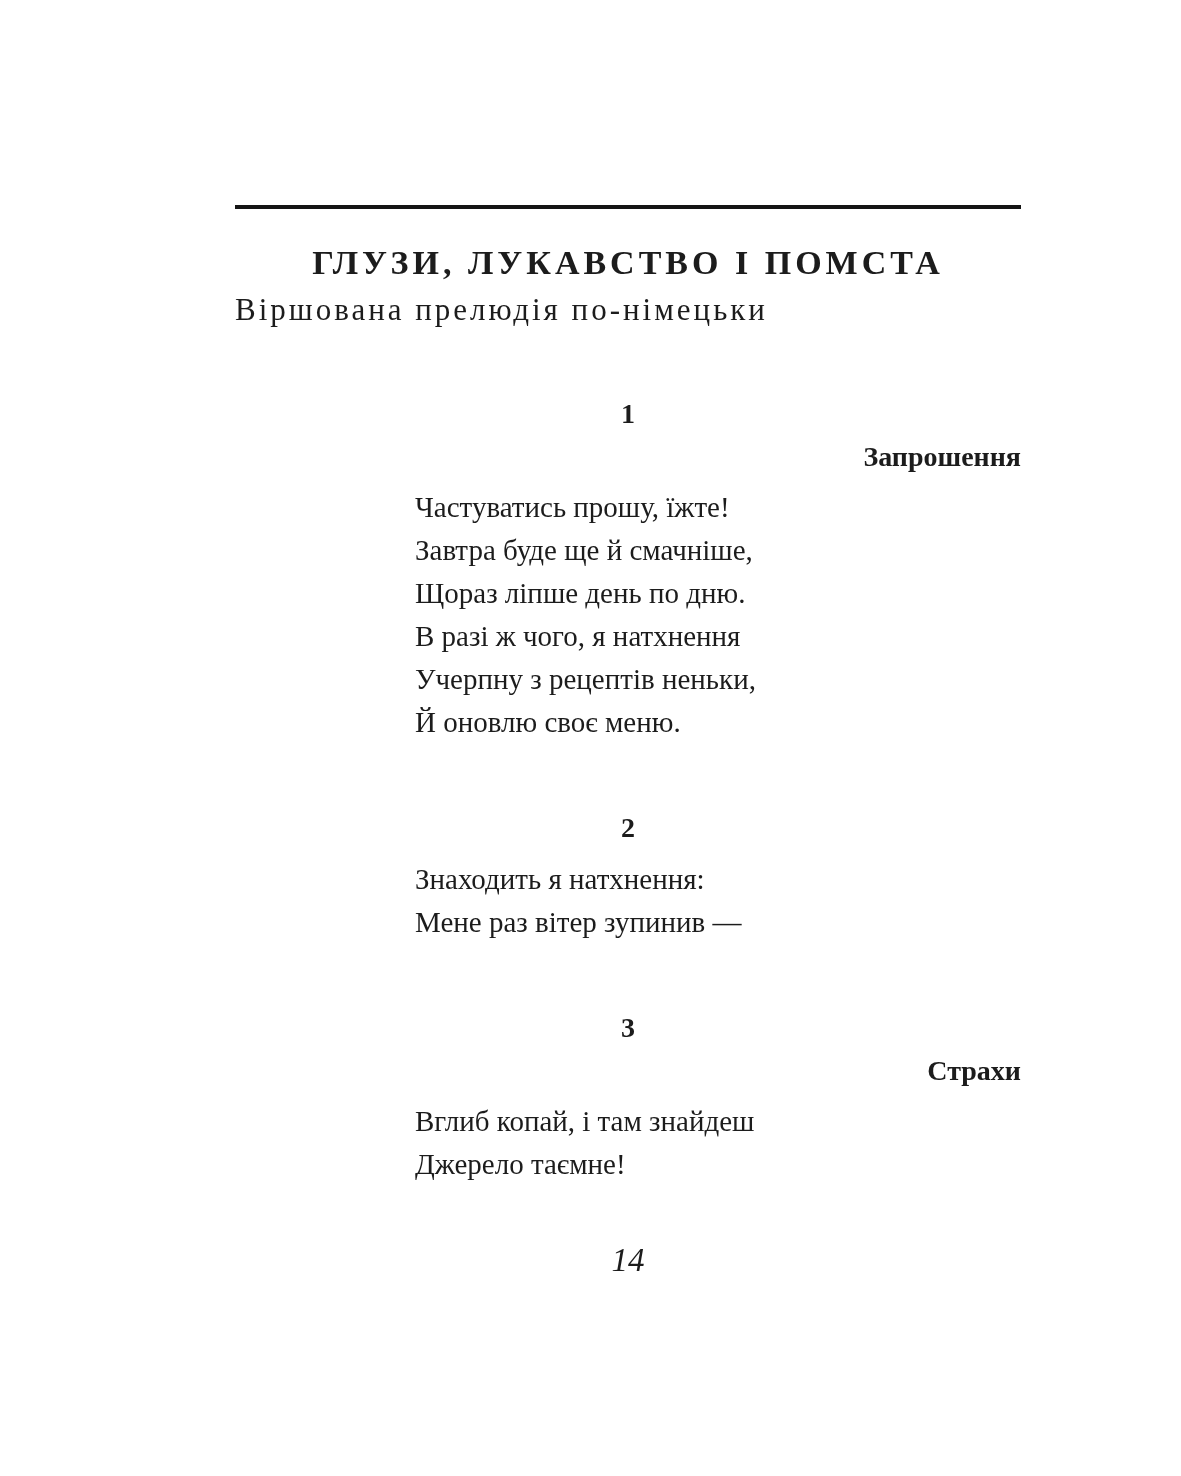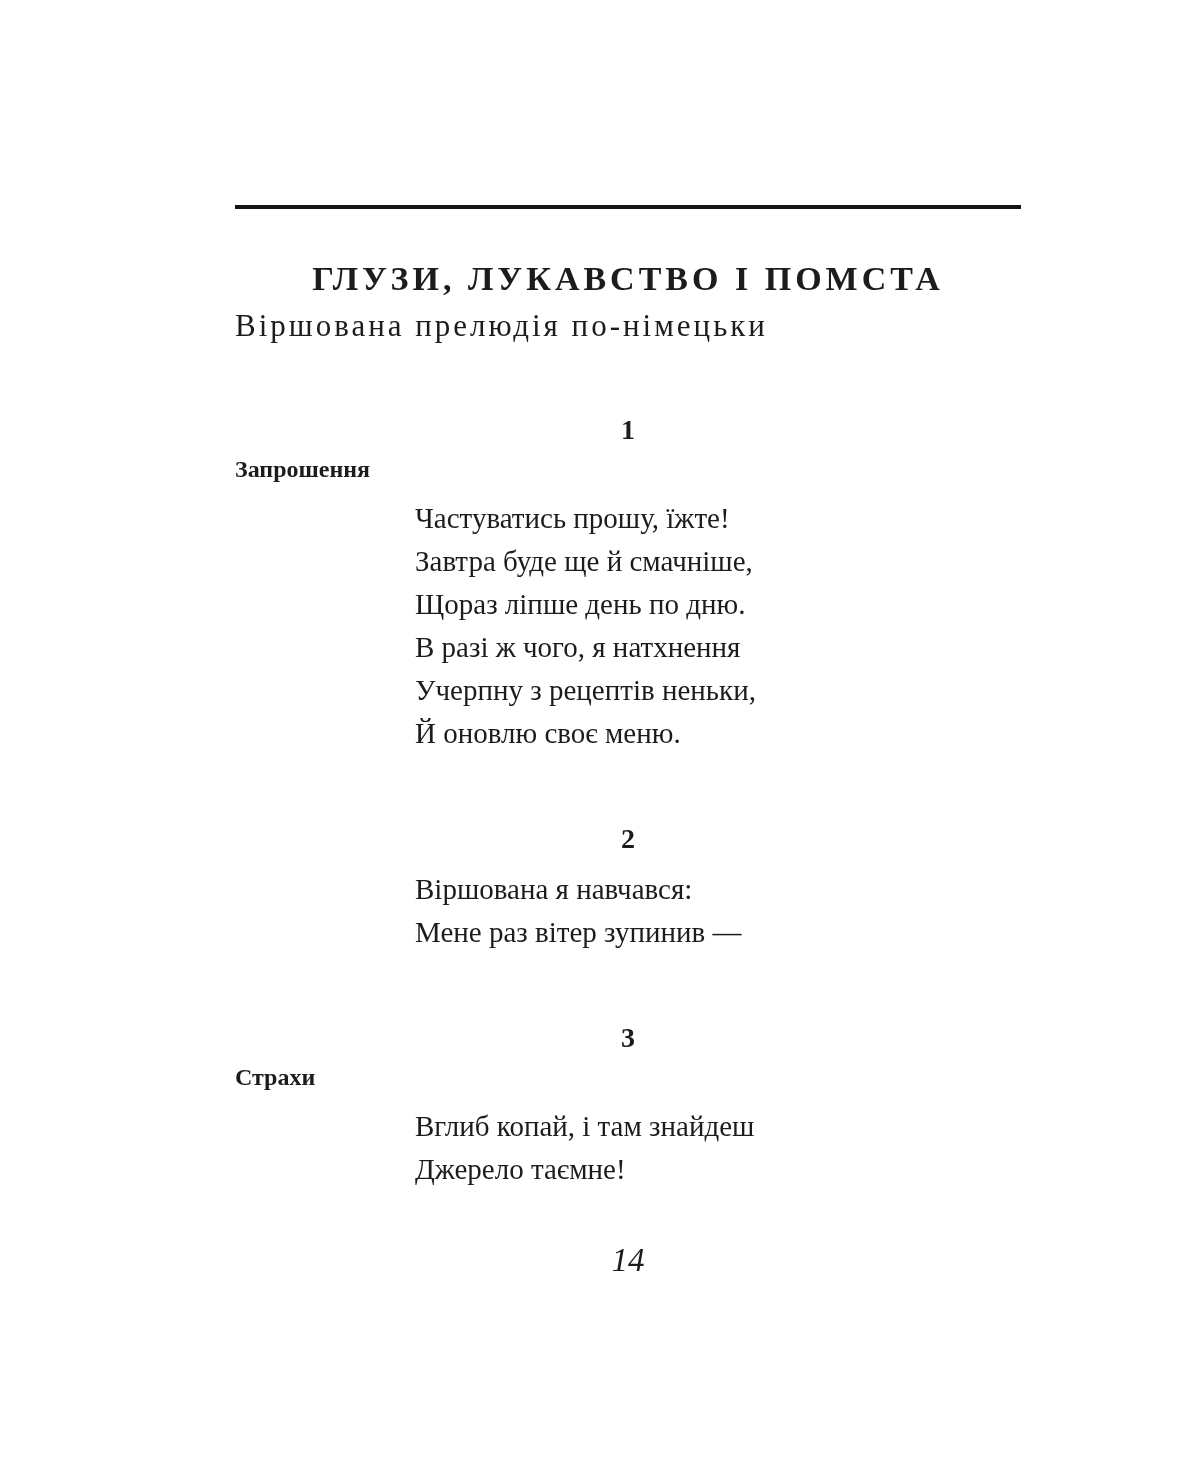--- a/index.html
+++ b/index.html
@@ -26,21 +26,21 @@
   }
 
   .top-rule {
     margin-top: 205px;
     border: none;
     border-top: 4px solid #151515;
     width: 100%;
   }
 
   .chapter-title {
-    margin-top: 50px;
+    margin-top: 34px;
     text-align: center;
     font-size: 34px;
     font-weight: bold;
     letter-spacing: 4px;
     line-height: 1.2;
   }
 
   .chapter-subtitle {
     margin-top: 6px;
     text-align: left;
@@ -55,22 +55,22 @@
   }
 
   .poem-number {
     text-align: center;
     font-size: 28px;
     font-weight: bold;
     line-height: 1.4;
   }
 
   .poem-title {
-    text-align: left;
-    font-size: 24px;
+    text-align: right;
+    font-size: 28px;
     font-weight: bold;
     line-height: 1.4;
     margin-top: 4px;
   }
 
   .verse {
     margin-top: 10px;
     padding-left: 180px;
     font-size: 29px;
     line-height: 43px;
@@ -111,21 +111,21 @@
         <div class="verse-line">Щораз ліпше день по дню.</div>
         <div class="verse-line">В разі ж чого, я натхнення</div>
         <div class="verse-line">Учерпну з рецептів неньки,</div>
         <div class="verse-line">Й оновлю своє меню.</div>
       </div>
     </div>
 
     <div class="poem">
       <div class="poem-number">2</div>
       <div class="verse">
-        <div class="verse-line">Віршована я навчався:</div>
+        <div class="verse-line">Знаходить я натхнення:</div>
         <div class="verse-line">Мене раз вітер зупинив —</div>
       </div>
     </div>
 
     <div class="poem">
       <div class="poem-number">3</div>
       <div class="poem-title">Страхи</div>
       <div class="verse">
         <div class="verse-line">Вглиб копай, і там знайдеш</div>
         <div class="verse-line">Джерело таємне!</div>

